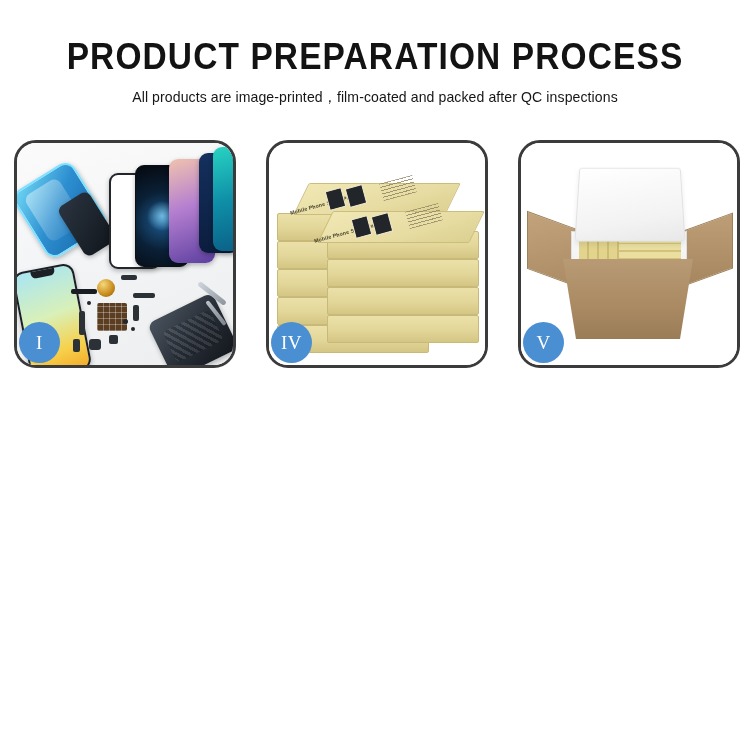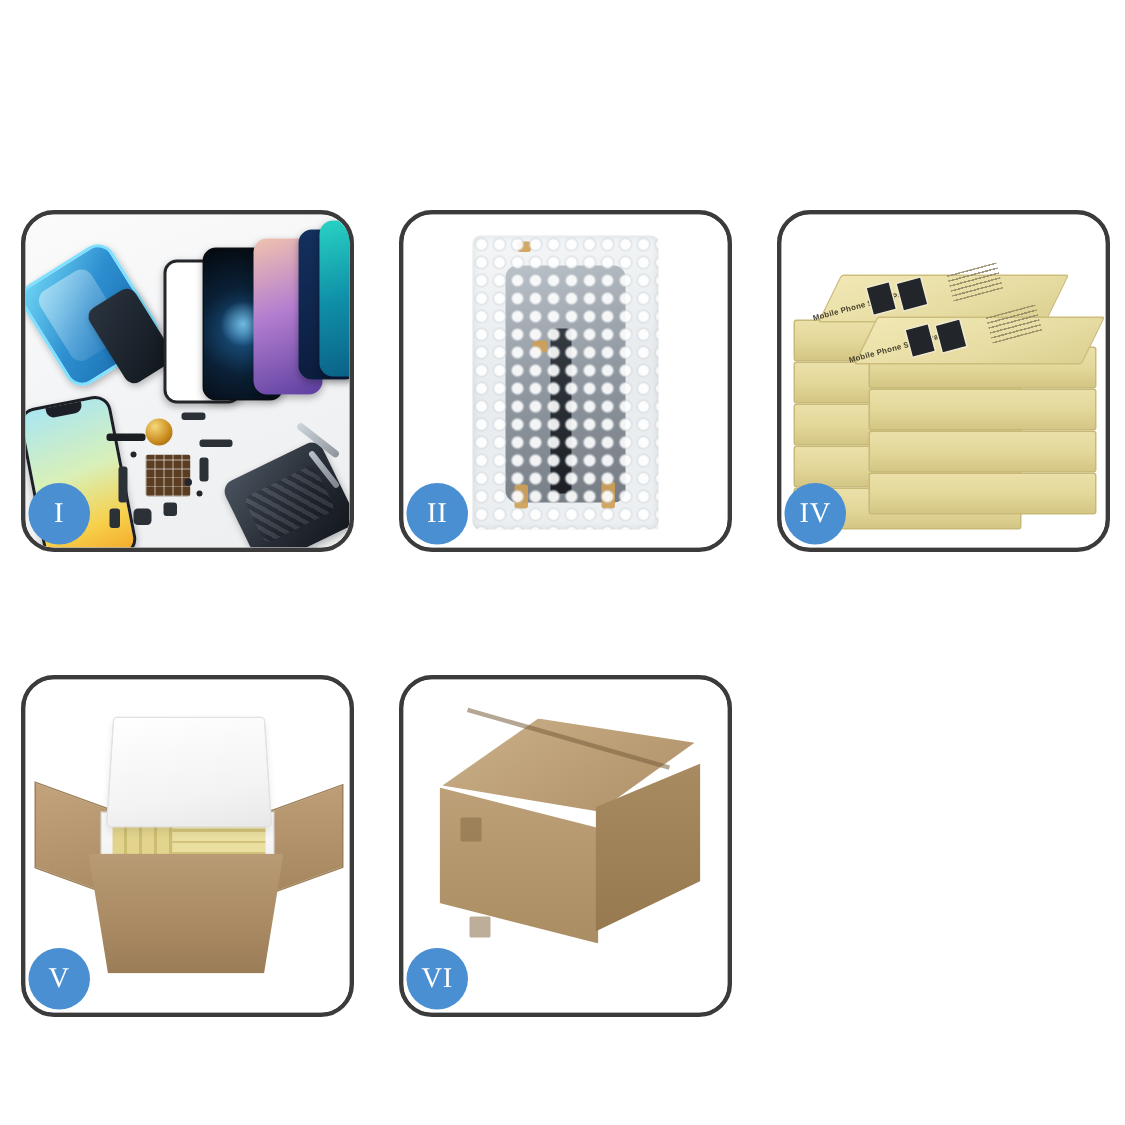--- a/index.html
+++ b/index.html
@@ -309,20 +309,24 @@
     position:absolute;left:40px;top:38px;width:140px;height:3px;
     background:rgba(120,95,60,.55);transform:rotate(16deg);
   }
   .c-tab{position:absolute;background:rgba(135,108,70,.55);border-radius:1px;}
 </style>
 </head>
 <body>
 
 <div class="page">
 
+  <div class="header">
+    <div class="title">PRODUCT PREPARATION PROCESS</div>
+    <div class="subtitle">All products are image-printed，film-coated and packed after QC inspections</div>
+  </div>
 
   <div class="grid">
 
     <div class="panel">
       <div class="stage p1">
         <div class="ph ph-blue-flat"></div>
         <div class="ph ph-dark-sm"></div>
         <div class="ph ph-white"></div>
         <div class="ph ph-black"></div>
         <div class="ph ph-purple"></div>
@@ -342,34 +346,20 @@
         <div class="flx" style="left:56px;top:196px;width:7px;height:13px;border-radius:2px;"></div>
         <div class="dot" style="left:106px;top:176px;width:5px;height:5px;"></div>
         <div class="dot" style="left:114px;top:184px;width:4px;height:4px;"></div>
         <div class="dot" style="left:70px;top:158px;width:4px;height:4px;"></div>
         <div class="tweez"></div>
         <div class="tweez2"></div>
       </div>
       <div class="badge">I</div>
     </div>
 
-    <div class="panel">
-      <div class="stage p2">
-        <div class="bag">
-          <div class="screen-in"></div>
-          <div class="flexstrip"></div>
-          <div class="tape" style="left:30px;top:4px;width:9px;height:7px;"></div>
-          <div class="tape" style="left:40px;top:70px;width:10px;height:8px;"></div>
-          <div class="tape" style="left:28px;top:166px;width:9px;height:16px;"></div>
-          <div class="tape" style="left:86px;top:164px;width:9px;height:18px;"></div>
-          <div class="bubbles"></div>
-        </div>
-      </div>
-      <div class="badge">II</div>
-    </div>
 
 
     <div class="panel">
       <div class="stage p4">
         <div class="stackwrap">
 
           <div class="kbox" style="left:0px;top:52px;"></div>
           <div class="kbox" style="left:0px;top:80px;"></div>
           <div class="kbox" style="left:0px;top:108px;"></div>
           <div class="kbox" style="left:0px;top:136px;"></div>
@@ -402,26 +392,15 @@
         <div class="flapR"></div>
         <div class="foambox"></div>
         <div class="ybars"></div>
         <div class="ybars2"></div>
         <div class="foamlid5"></div>
         <div class="cartonbody"></div>
       </div>
       <div class="badge">V</div>
     </div>
 
-    <div class="panel">
-      <div class="stage p6">
-        <div class="c-top"></div>
-        <div class="c-front"></div>
-        <div class="c-side"></div>
-        <div class="c-seam"></div>
-        <div class="c-tab" style="left:38px;top:92px;width:14px;height:16px;"></div>
-        <div class="c-tab" style="left:44px;top:158px;width:14px;height:14px;"></div>
-      </div>
-      <div class="badge">VI</div>
-    </div>
 
   </div>
 </div>
 
 </body></html>

